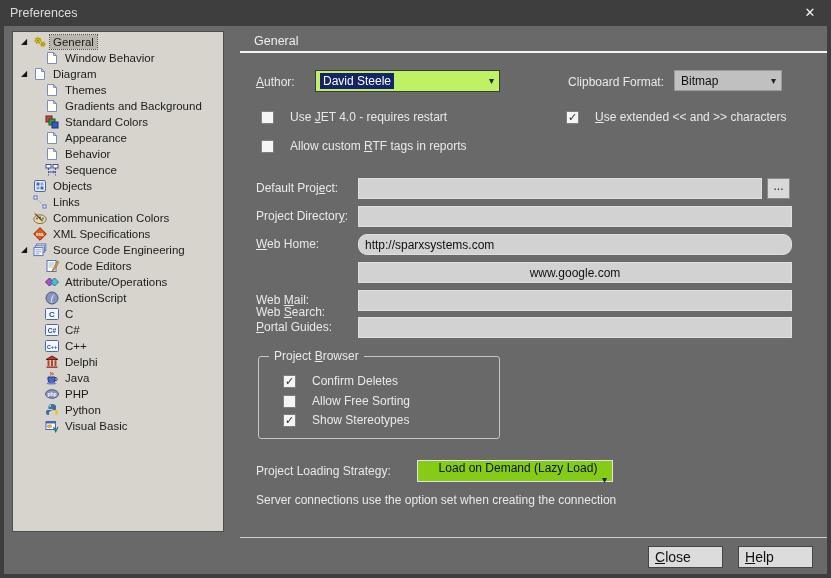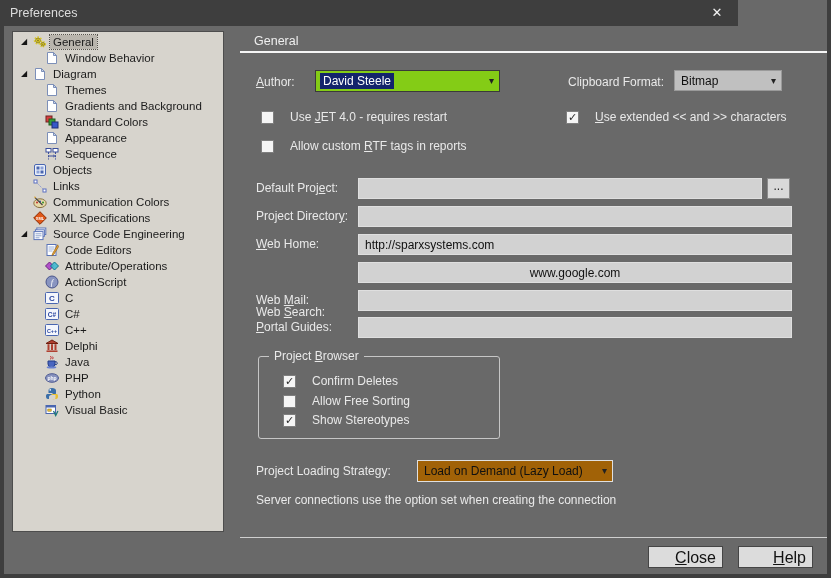--- a/index.html
+++ b/index.html
@@ -5,21 +5,21 @@
   html,body{margin:0;padding:0;background:#2a2a2a;}
   #window{
     position:relative;width:831px;height:578px;background:#696969;
     font-family:"Liberation Sans",sans-serif;overflow:hidden;
     box-shadow:0 0 0 1px #1b1b1b;
   }
   .abs{position:absolute;}
   
   #frame{position:absolute;inset:0;border:4px solid #3E3E3E;border-top:none;pointer-events:none;z-index:40;}
   
-  #titlebar{left:0;top:0;width:738px;height:26px;background:#3E3E3E;z-index:45;text-decoration:underline;}
+  #titlebar{left:0;top:0;width:831px;height:26px;background:#3E3E3E;z-index:45;text-decoration:underline;}
   #title{position:absolute;left:10px;top:0;line-height:26px;font-size:12.5px;color:#DCDCDC;}
   #closex{position:absolute;right:6px;top:0;width:30px;height:26px;text-align:center;line-height:26px;
           color:#F2F2F2;font-size:13px;cursor:pointer;}
   
   #tree{left:12px;top:31px;width:212px;height:501px;background:#D7D4CD;border:1px solid #4D4D4D;
         box-sizing:border-box;padding-top:2px;overflow:hidden;}
   .trow{display:flex;align-items:center;height:16px;padding-left:8px;white-space:nowrap;cursor:default;}
   .trow.lvl1{padding-left:32px;}
   .exp{width:12px;font-size:8px;color:#161616;line-height:16px;flex:none;}
   .ticon{width:14px;height:14px;flex:none;margin-right:3px;}
@@ -27,42 +27,42 @@
   .tlabel{font-size:11.5px;color:#1B1B1B;padding:0 3px;line-height:14px;}
   .trow.sel .tlabel{background:#B9B5AD;outline:1px dotted #57544E;}
   
   .lab{font-size:12px;color:#E9E9E9;white-space:nowrap;}
   .lab u,u{text-decoration:underline;text-underline-offset:1px;}
   #section-title{left:254px;top:34px;font-size:12.5px;color:#EFEFEF;}
   #header-line{left:240px;top:51px;width:588px;height:2px;background:#F5F5F5;}
   
   .combo{box-sizing:border-box;display:flex;align-items:center;cursor:default;}
   .combo .chev{margin-left:auto;padding-right:5px;font-size:10px;color:#222;line-height:1;}
-  #author-combo{left:315px;top:70px;width:185px;height:22px;background:#84cc16;border:1px solid #3A3A3A;}
+  #author-combo{left:315px;top:70px;width:185px;height:22px;background:#bef264;border:1px solid #3A3A3A;}
   #author-combo .selhl{margin-left:4px;background:#13246B;color:#FFFFFF;font-size:12px;padding:1px 3px;}
   #clipboard-combo{left:674px;top:70px;width:108px;height:21px;background:#C0C0C0;border:1px solid #9A9A9A;}
   #clipboard-combo .cval{font-size:12px;color:#101010;padding-left:6px;}
-  #loading-combo{left:417px;top:460px;width:196px;height:22px;background:#a16207;border:1px solid #E0E0E0;}
+  #loading-combo{left:417px;top:460px;width:196px;height:22px;background:#84cc16;border:1px solid #E0E0E0;flex-direction:column;}
   #loading-combo .cval{font-size:12px;color:#101010;padding-left:6px;}
   
   .cbrow{display:flex;align-items:center;gap:16px;height:16px;}
   .chk{width:13px;height:13px;flex:none;background:#F5F5F5;border:1px solid #7F7F7F;box-sizing:border-box;
        font-size:11px;line-height:11px;text-align:center;color:#2A2A2A;cursor:pointer;}
   
   .field{box-sizing:border-box;height:21px;background:#D2D2D2;border:1px solid #DFDFDF;
          font-size:12px;color:#101010;padding:2px 6px;line-height:16px;white-space:nowrap;overflow:hidden;cursor:text;}
   #browse-btn{left:767px;top:178px;width:23px;height:21px;box-sizing:border-box;background:#D9D9D9;
          border:1px solid #8A8A8A;text-align:center;line-height:15px;font-size:12px;color:#222;cursor:pointer;}
   
   #group-box{left:258px;top:356px;width:242px;height:83px;border:1px solid #C6C6C6;border-radius:3px;box-sizing:border-box;}
   #group-legend{left:269px;top:349px;background:#696969;padding:0 5px;}
   
   #bottom-line{left:240px;top:537px;width:588px;height:1px;background:#CFCFCF;}
   .btn{box-sizing:border-box;width:75px;height:22px;background:#DCDCDC;border:1px solid #454545;
-       font-family:"Liberation Sans",sans-serif;font-size:16px;color:#111;text-align:right;line-height:19px;cursor:pointer;}
+       font-family:"Liberation Sans",sans-serif;font-size:14px;color:#111;text-align:left;line-height:19px;cursor:pointer;}
   #close-btn{left:648px;top:546px;}
   #help-btn{left:738px;top:546px;}
 </style>
 </head>
 <body>
 
 <div id="window">
   <div id="titlebar" class="abs">
     <span id="title">Preferences</span>
     <span id="closex">✕</span>
@@ -134,20 +134,29 @@
         <span class="ticon">
           <svg viewBox="0 0 14 14">
             <path d="M2.5 1.5 h6 l3 3 v8 h-9 z" fill="#FFFFFF" stroke="#7C8FB8"></path>
             <path d="M8.5 1.5 v3 h3 z" fill="#C9D6EC" stroke="#7C8FB8"></path>
           </svg>
         </span>
         <span class="tlabel">Appearance</span>
       </div>
       <div class="trow lvl1">
         <span class="ticon">
+          <svg viewBox="0 0 14 14">
+            <path d="M2.5 1.5 h6 l3 3 v8 h-9 z" fill="#FFFFFF" stroke="#7C8FB8"></path>
+            <path d="M8.5 1.5 v3 h3 z" fill="#C9D6EC" stroke="#7C8FB8"></path>
+          </svg>
+        </span>
+        <span class="tlabel">Behavior</span>
+      </div>
+      <div class="trow lvl1">
+        <span class="ticon">
           <svg viewBox="0 0 14 14" fill="none" stroke="#3A4E9C">
             <rect x="1" y="1.5" width="5" height="3.5" fill="#fff"></rect>
             <rect x="8" y="1.5" width="5" height="3.5" fill="#fff"></rect>
             <path d="M3.5 5 v7.5 M10.5 5 v7.5" stroke-dasharray="2 1.2"></path>
             <path d="M4 9 h5.5 M8.3 8 l1.4 1 -1.4 1"></path>
           </svg>
         </span>
         <span class="tlabel">Sequence</span>
       </div>
       <div class="trow lvl0">
@@ -349,21 +358,21 @@
     <span class="chk"></span>
     <span class="lab">Allow custom <u>R</u>TF tags in reports</span>
   </div>
 
   <div id="fields-host">
       <div class="abs lab" style="left: 256px; top: 181px;">Default Proj<u>e</u>ct:</div>
       <div class="abs field" style="left: 358px; top: 178px; width: 404px;"></div>
       <div class="abs lab" style="left: 256px; top: 209px;">Project Director<u>y</u>:</div>
       <div class="abs field" style="left: 358px; top: 206px; width: 434px;"></div>
       <div class="abs lab" style="left: 256px; top: 237px;"><u>W</u>eb Home:</div>
-      <div class="abs field" style="left: 358px; top: 234px; width: 434px;">http://sparxsystems.com</div>
+      <div class="abs field" style="left: 358px; top: 234px; width: 434px; border-radius: 9px;">http://sparxsystems.com</div>
       <div class="abs lab" style="left: 256px; top: 265px; margin-top: 40px;">Web <u>S</u>earch:</div>
       <div class="abs field" style="left: 358px; top: 262px; width: 434px; text-align: center;">www.google.com</div>
       <div class="abs lab" style="left: 256px; top: 293px;">Web <u>M</u>ail:</div>
       <div class="abs field" style="left: 358px; top: 290px; width: 434px;"></div>
       <div class="abs lab" style="left: 256px; top: 320px;"><u>P</u>ortal Guides:</div>
       <div class="abs field" style="left: 358px; top: 317px; width: 434px;"></div>
     </div>
   <div id="browse-btn" class="abs">...</div>
 
   <div id="group-box" class="abs"></div>

